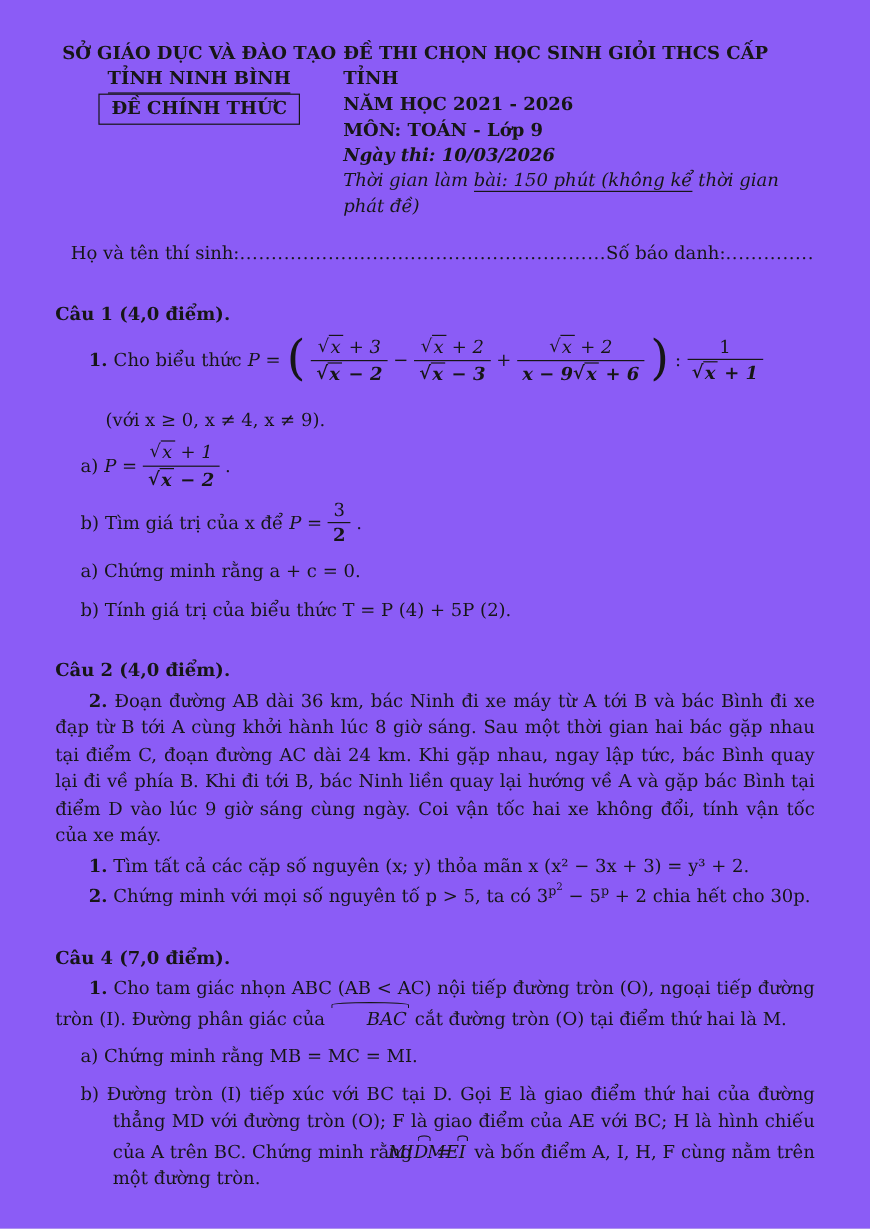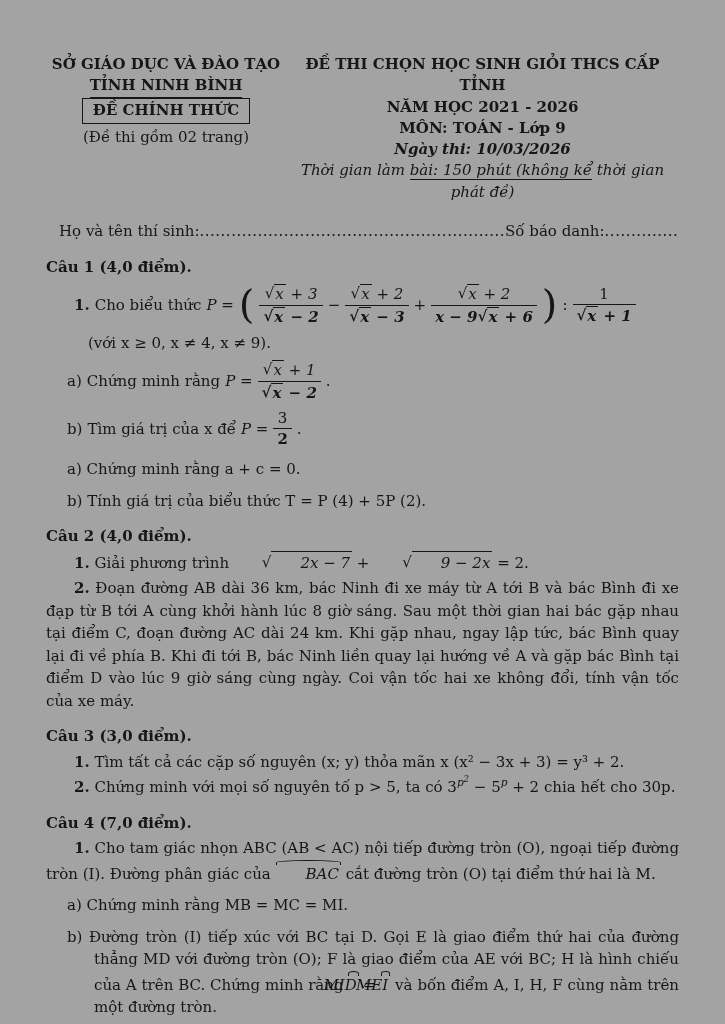--- a/index.html
+++ b/index.html
@@ -1,75 +1,74 @@
 <!DOCTYPE html>
 <html><head>
 <meta charset="utf-8">
 <style>
   * { margin:0; padding:0; box-sizing:border-box; }
   html,body { background:#e8e8e8; }
   .page {
     width:725px; height:1024px; margin:0 auto;
-    background:#a3a3a3; color:#161616;
+    background:#8b5cf6; color:#161616;
     font-family:"DejaVu Serif","Liberation Serif",serif;
     font-size:15px; line-height:1.5;
-    padding:54px 46px 10px 46px; overflow:hidden;
+    padding:34px 46px 10px 46px; overflow:hidden;
   }
   .b { font-weight:bold; }
   .i { font-style:italic; }
   
   .hdr { display:flex; align-items:flex-start; }
   .hdr-left { width:240px; text-align:center; line-height:1.4; flex:none; }
-  .hdr-right { flex:1; text-align:center; line-height:1.42; }
+  .hdr-right { flex:1; text-align:left; line-height:1.42; }
   .prov { display:inline-block; border-bottom:1.5px solid #161616; padding-bottom:1px;text-align:center; }
   .boxwrap { margin-top:0; }
   .obox { display:inline-block; border:1.5px solid #161616; padding:1px 10px 2px; }
   .pagesnote { margin-top:3px; }
   .useg { border-bottom:1.4px solid #161616; }
   
   .cand { margin:17px 0 2px 0; padding-left:13px; white-space:nowrap; overflow:hidden; }
   .dots { letter-spacing:0.5px; }
   
-  .qh { font-weight:bold; margin-top:13px; }
+  .qh { font-weight:bold; margin-top:28px; }
   .p1 { text-indent:28px; text-align:justify; margin-top:3px; }
   .itemabc { margin:9px 0 9px 21px; padding-left:27px; text-indent:-27px; text-align:justify; }
   .inum { font-weight:bold; }
   
   .mline { display:flex; align-items:center; column-gap:5px; margin-top:6px; }
   .ind1 { margin-left:28px; }
   .indA { margin-left:21px; }
   .mline.ind1 { margin-left:0; padding-left:28px; }
   .mrow { display:inline-flex; align-items:center; column-gap:5px; font-style:italic; }
   .bigp { font-style:normal; font-size:40px; font-weight:400; line-height:0.8; transform:translateY(-1px); }
   .mop { font-style:normal; }
   .frac { display:inline-block; text-align:center; vertical-align:middle; line-height:1.25; }
   .frac .num { display:block; border-bottom:1.2px solid #161616; padding:0 4px 1px; }
   .frac .den { display:block; padding:1px 4px 0;font-weight:bold; }
   .sqrt { display:inline; white-space:nowrap; }
   .rad { display:inline-block; transform:translateY(-1px); font-style:normal; }
   .radi { display:inline-block; border-top:1.2px solid #161616; padding:0 2px 0 1px; font-style:italic; }
   .mrest, .mpre { font-style:italic; }
-  .cond { margin-left:42px; margin-top:5px; }
-  sup.s1 { font-size:0.7em; font-style:italic; line-height:0; }
+  .cond { margin-left:42px; margin-top:17px; }
+  sup.s1 { font-size:0.7em; line-height:0; }
   sup.s2 { font-size:0.82em; line-height:0; }
   .arc { position:relative; display:inline-block; font-style:italic; padding:3px 2px 0; }
   .arc::before { content:""; position:absolute; top:0; left:0; right:0; height:4px;
                  border:solid #161616; border-width:1.4px 1px 0 1px; border-radius:100% 100% 0 0; }
 </style>
 </head>
 <body>
 
 <div class="page">
 
   <div class="hdr">
     <div class="hdr-left">
       <div class="b">SỞ GIÁO DỤC VÀ ĐÀO TẠO</div>
       <div><span class="b prov">TỈNH NINH BÌNH</span></div>
       <div class="boxwrap"><span class="b obox">ĐỀ CHÍNH THỨC</span></div>
-      <div class="pagesnote">(Đề thi gồm 02 trang)</div>
     </div>
     <div class="hdr-right">
       <div class="b">ĐỀ THI CHỌN HỌC SINH GIỎI THCS CẤP TỈNH</div>
       <div class="b">NĂM HỌC 2021 - 2026</div>
       <div class="b">MÔN: TOÁN - Lớp 9</div>
       <div class="b i">Ngày thi: 10/03/2026</div>
       <div class="i"><span>Thời gian làm </span><span class="useg">bài: 150 phút (không kể</span><span> thời gian phát đề)</span></div>
     </div>
   </div>
 
@@ -103,21 +102,20 @@
         <span class="frac">
           <span class="num"><span class="mop">1</span></span>
           <span class="den"><span class="sqrt"><span class="rad">√</span><span class="radi">x</span></span><span class="mrest"> + 1</span></span>
         </span>
       </span>
     </div>
     <div class="cond">(với x ≥ 0, x ≠ 4, x ≠ 9).</div>
 
     <div class="mline indA">
       <span>a)</span>
-      <span>Chứng minh rằng</span>
       <span class="mrow">
         <span>P =</span>
         <span class="frac">
           <span class="num"><span class="sqrt"><span class="rad">√</span><span class="radi">x</span></span><span class="mrest"> + 1</span></span>
           <span class="den"><span class="sqrt"><span class="rad">√</span><span class="radi">x</span></span><span class="mrest"> − 2</span></span>
         </span>
       </span>
       <span>.</span>
     </div>
 
@@ -133,26 +131,24 @@
       </span>
       <span>.</span>
     </div>
 
     <div class="itemabc"><span>a)</span> <span>Chứng minh rằng a + c = 0.</span></div>
     <div class="itemabc"><span>b)</span> <span>Tính giá trị của biểu thức T = P (4) + 5P (2).</span></div>
   </section>
 
   <section>
     <div class="qh"><span>Câu 2</span><span> (4,0 điểm).</span></div>
-    <div class="p1"><span class="inum">1.</span> <span>Giải phương trình </span><span class="sqrt"><span class="rad">√</span><span class="radi">2x − 7</span></span><span> + </span><span class="sqrt"><span class="rad">√</span><span class="radi">9 − 2x</span></span><span> = 2.</span></div>
     <div class="p1"><span class="inum">2.</span> <span>Đoạn đường AB dài 36 km, bác Ninh đi xe máy từ A tới B và bác Bình đi xe đạp từ B tới A cùng khởi hành lúc 8 giờ sáng. Sau một thời gian hai bác gặp nhau tại điểm C, đoạn đường AC dài 24 km. Khi gặp nhau, ngay lập tức, bác Bình quay lại đi về phía B. Khi đi tới B, bác Ninh liền quay lại hướng về A và gặp bác Bình tại điểm D vào lúc 9 giờ sáng cùng ngày. Coi vận tốc hai xe không đổi, tính vận tốc của xe máy.</span></div>
   </section>
 
   <section>
-    <div class="qh"><span>Câu 3</span><span> (3,0 điểm).</span></div>
     <div class="p1"><span class="inum">1.</span> <span>Tìm tất cả các cặp số nguyên (x; y) thỏa mãn x (x² − 3x + 3) = y³ + 2.</span></div>
     <div class="p1"><span class="inum">2.</span> <span>Chứng minh với mọi số nguyên tố p &gt; 5, ta có 3</span><sup class="s1"><span>p</span><sup class="s2">2</sup></sup><span> − 5</span><sup class="s1">p</sup><span> + 2 chia hết cho 30p.</span></div>
   </section>
 
   <section>
     <div class="qh"><span>Câu 4</span><span> (7,0 điểm).</span></div>
     <div class="p1"><span class="inum">1.</span> <span>Cho tam giác nhọn ABC (AB &lt; AC) nội tiếp đường tròn (O), ngoại tiếp đường tròn (I). Đường phân giác của </span><span class="arc">BAC</span><span> cắt đường tròn (O) tại điểm thứ hai là M.</span></div>
     <div class="itemabc"><span>a)</span> <span>Chứng minh rằng MB = MC = MI.</span></div>
     <div class="itemabc"><span>b)</span> <span>Đường tròn (I) tiếp xúc với BC tại D. Gọi E là giao điểm thứ hai của đường thẳng MD với đường tròn (O); F là giao điểm của AE với BC; H là hình chiếu của A trên BC. Chứng minh rằng </span><span class="arc">MID</span><span> = </span><span class="arc">MEI</span><span> và bốn điểm A, I, H, F cùng nằm trên một đường tròn.</span></div>
 

